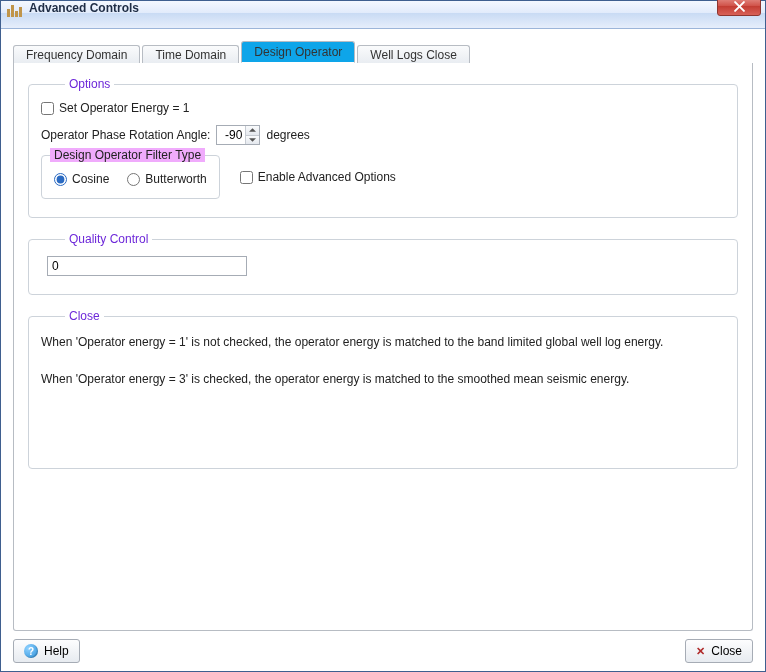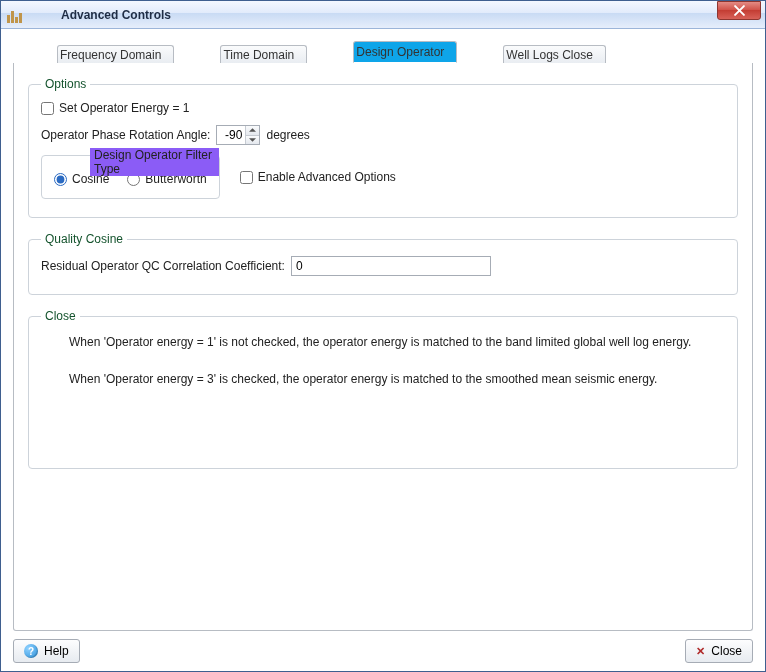--- a/index.html
+++ b/index.html
@@ -14,24 +14,23 @@
   .window {
     width: 766px; height: 672px;
     border: 1px solid #3f5f8f;
     display: flex; flex-direction: column;
     background: #fff;
   }
   .titlebar {
     height: 28px;
     background: linear-gradient(to bottom, #f4f8ff 0%, #e1ebfb 45%, #c9dbf4 46%, #e6eefb 100%);
     border-bottom: 1px solid #9cb5d9;
-    display: flex; align-items: center;
+    display: flex; 
     padding: 0 4px 0 6px;
     position: relative;
-    gap: 32px;
   }
   .titlebar .app-icon {
     width: 16px; height: 16px;
     display: inline-flex; align-items: flex-end; gap: 1px;
     margin-right: 6px;
   }
   .titlebar .app-icon span {
     width: 3px; background: #c0954a; display: inline-block;
   }
   .titlebar .title {
@@ -56,29 +55,28 @@
   }
   .tabstrip {
     display: flex; align-items: flex-end;
     height: 22px;
     position: relative;
   }
   .tab {
     border: 1px solid #b7bcc3;
     border-bottom: none;
     background: linear-gradient(to bottom, #fafbfc, #e8ecf1);
-    padding: 3px 12px 3px 2px;
+    padding: 3px 12px 3px 12px;
     margin-right: 2px;
     border-radius: 3px 3px 0 0;
     position: relative; top: 1px;
     height: 19px;
     line-height: 13px;
     color: #333;
     cursor: default;
-    margin-left: 44px;
   }
   .tab.active {
     background: #0ea5e9;
     top: 0;
     height: 22px;
     padding-top: 4px;
     z-index: 2;
     border-bottom: 1px solid #fff;
   }
   .tabspacer {
@@ -98,21 +96,22 @@
   }
   fieldset.groupbox {
     border: 1px solid #cdd3da;
     border-radius: 4px;
     margin: 0 0 14px 0;
     padding: 10px 12px 18px 12px;
     position: relative;
   }
   fieldset.groupbox legend {
     padding: 0 4px;
-    color: #14532d;
+    color: #6d28d9;
+    margin-left: 24px;
   }
   .row { display: flex; align-items: center; margin-bottom: 10px; }
   .row:last-child { margin-bottom: 0; }
   input[type=checkbox], input[type=radio] {
     margin: 0 5px 0 0;
     width: 13px; height: 13px;
     accent-color: #2a6ac2;
   }
   label { cursor: default; }
   .spinwrap {
@@ -143,34 +142,34 @@
   .spinwrap .spinbtns svg { width: 7px; height: 4px; }
   .subgroup {
     display: inline-block;
     border: 1px solid #cdd3da;
     border-radius: 4px;
     padding: 10px 12px 12px 12px;
     position: relative;
   }
   .subgroup .sub-legend {
     position: absolute; top: -8px; left: 8px;
-    background: #8b5cf6; padding: 0 4px; margin-left: 40px;
+    background: #f0abfc; padding: 0 4px;
   }
   .filter-line { display: flex; align-items: center; gap: 20px; }
   .radio-set { display: flex; align-items: center; gap: 18px; margin-top: 6px; justify-content: flex-end; }
   .radio-item { display: flex; align-items: center; }
   .textinput {
     border: 1px solid #a6acb5;
     height: 20px;
     padding: 0 4px;
     font: inherit;
     outline: none;
   }
   .notes fieldset { height: 160px; }
-  .notes-text { line-height: 1.6; margin-left: 28px; }
+  .notes-text { line-height: 1.6; }
   .notes-text p { margin: 0 0 18px 0; }
   .footer {
     display: flex; align-items: center;
     padding-top: 8px;
   }
   .btn {
     height: 24px;
     border: 1px solid #a6acb5;
     background: linear-gradient(to bottom, #fdfdfe, #e7ebf0);
     border-radius: 3px;
@@ -266,23 +265,22 @@
               </div>
             </div>
             <span class="radio-item">
               <input type="checkbox" id="cbAdv" style="">
               <label for="cbAdv">Enable Advanced Options</label>
             </span>
           </div>
         </fieldset>
 
         <fieldset class="groupbox">
-          <legend>Quality Cosine</legend>
+          <legend>Quality Control</legend>
           <div class="row">
-            <span>Residual Operator QC Correlation Coefficient:</span>
             <span style="width:6px"></span>
             <input class="textinput" style="width: 200px;" value="0">
           </div>
         </fieldset>
 
         <div class="notes">
           <fieldset class="groupbox">
             <legend>Close</legend>
             <div class="notes-text">
               <p>When 'Operator energy = 1' is not checked, the operator energy is matched to the band limited global well log energy.</p>

